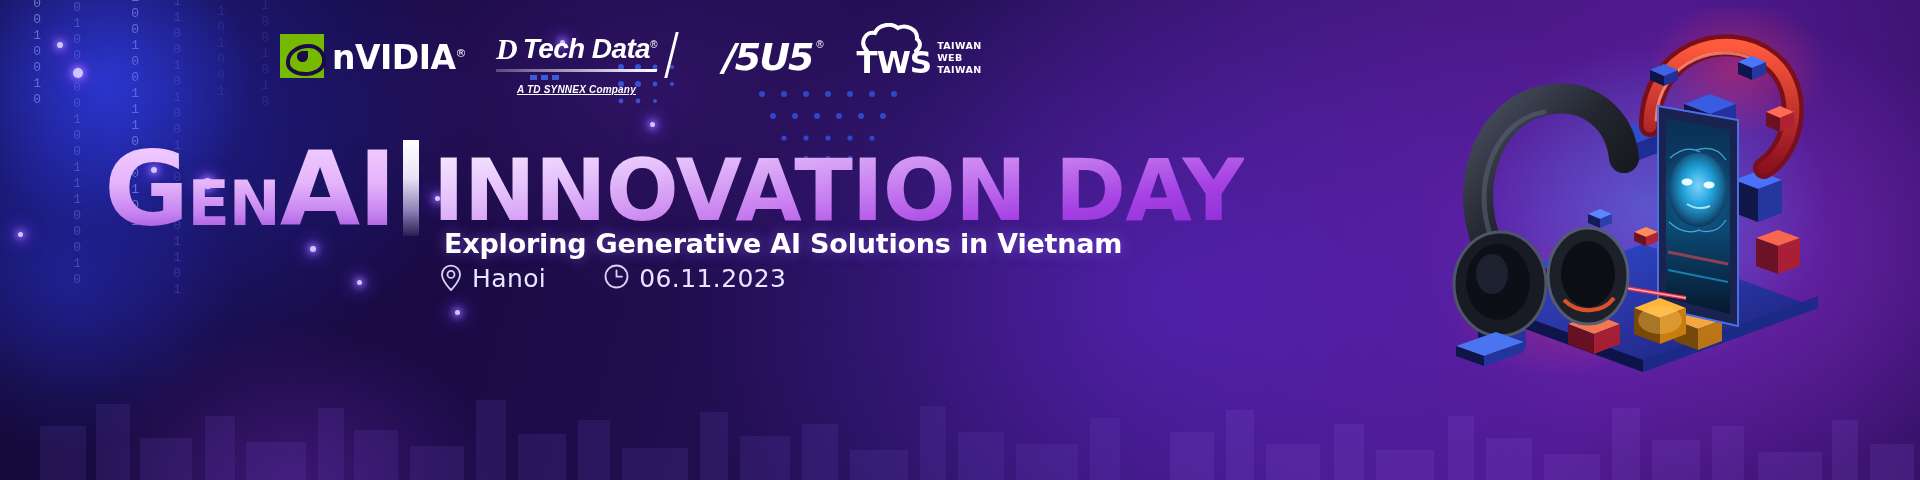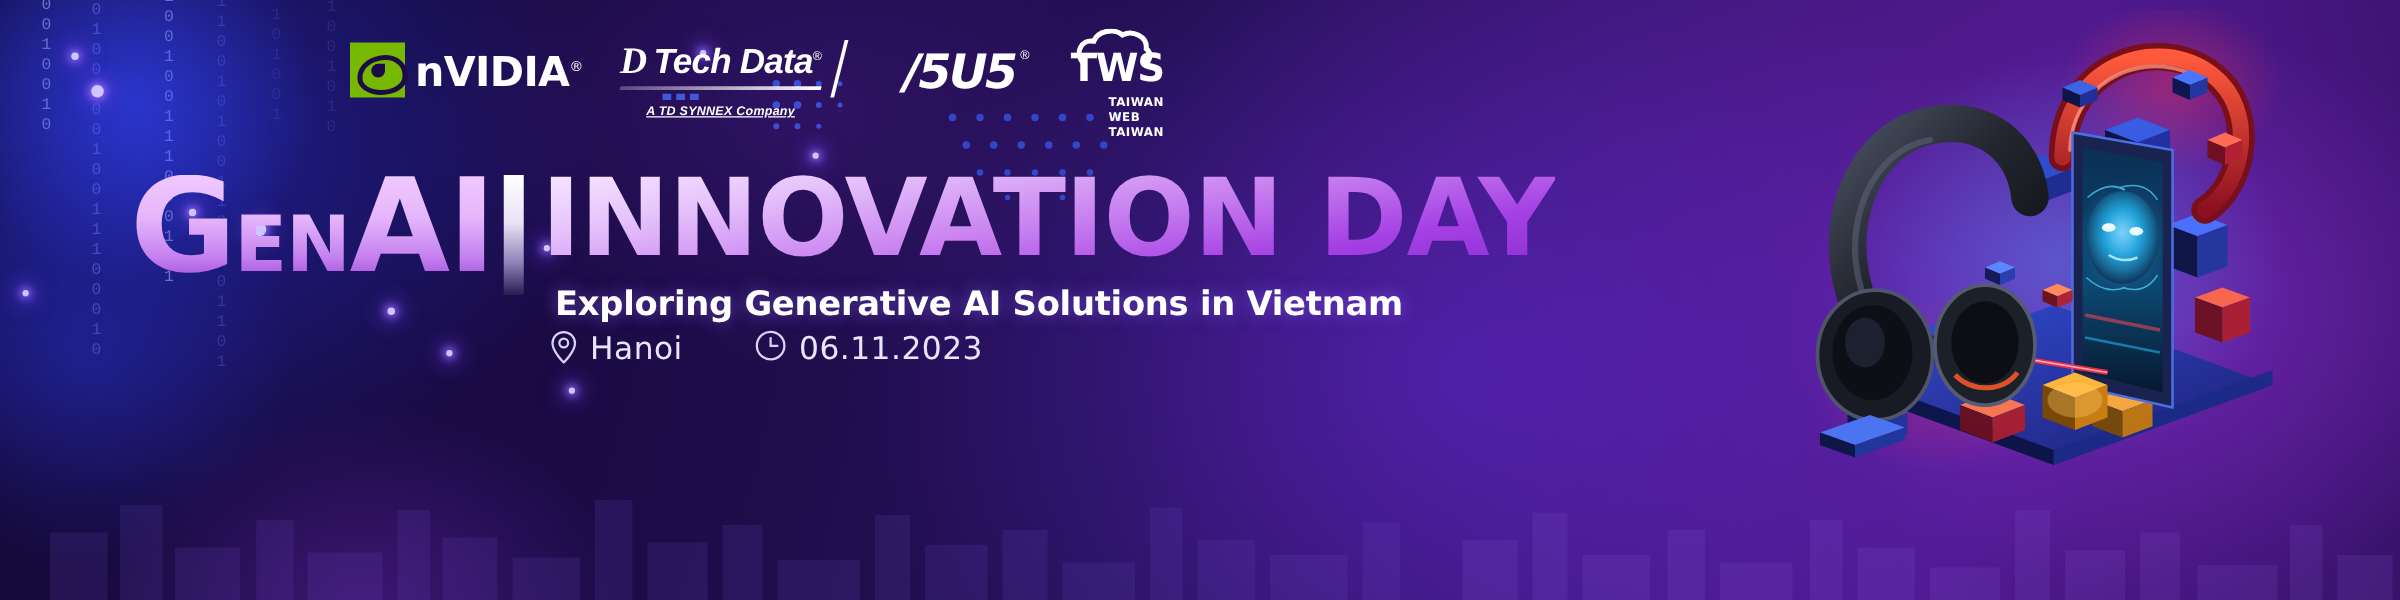--- a/index.html
+++ b/index.html
@@ -72,29 +72,29 @@
   .td-squares i { width:7px; height:5px; background:#3d5ad9; display:block; }
   .td-tag { margin-top:4px; text-align:center; font-style:italic; font-weight:700;
             font-size:10px; color:#fff; letter-spacing:.2px;text-decoration:underline; }
 
   .asus { position:relative; margin-left:18px; margin-top:4px; }
   .asus-word { font-family:"DejaVu Sans", sans-serif; font-weight:700; font-size:38px;
                font-style:italic; color:#fff; letter-spacing:-2px; line-height:1;
                transform:skewX(-2deg); }
   .asus-reg { position:absolute; right:-11px; top:1px; font-size:10px; color:#fff; }
 
-  .tws { display:flex; align-items:flex-end; gap:6px; margin-left:14px; margin-top:6px; position:relative;flex-direction:column; }
+  .tws { display:flex; align-items:flex-end; gap:6px; margin-left:14px; margin-top:6px; position:relative; }
   .tws-cloud { position:absolute; left:4px; top:-17px; width:64px; height:30px; }
   .tws-word { font-family:"DejaVu Sans", sans-serif; font-weight:700; font-size:31px;
               color:#fff; letter-spacing:-1px; line-height:1; }
   .tws-sub { font-family:"DejaVu Sans", sans-serif; font-weight:700; font-size:9.5px;
              color:#fff; line-height:1.28; letter-spacing:.4px; padding-bottom:2px; }
 
   
-  .headline { position:absolute; left:104px; top:140px; display:flex; align-items:flex-start; }
+  .headline { position:absolute; left:104px; top:140px; display:flex; align-items:center; }
   .genai {
     font-family:"DejaVu Sans", sans-serif; font-weight:700; line-height:.80;
     font-size:104px; letter-spacing:-2px;
     background:linear-gradient(180deg,#f0c9ff 0%,#e5b4fb 42%,#c583ef 78%,#a856dd 100%);
     -webkit-background-clip:text; background-clip:text; color:transparent;
     white-space:nowrap;
   }
   .genai .small { font-size:62px; letter-spacing:-1px; }
   .divider {
     width:16px; height:96px; margin:0 14px 4px 8px;

